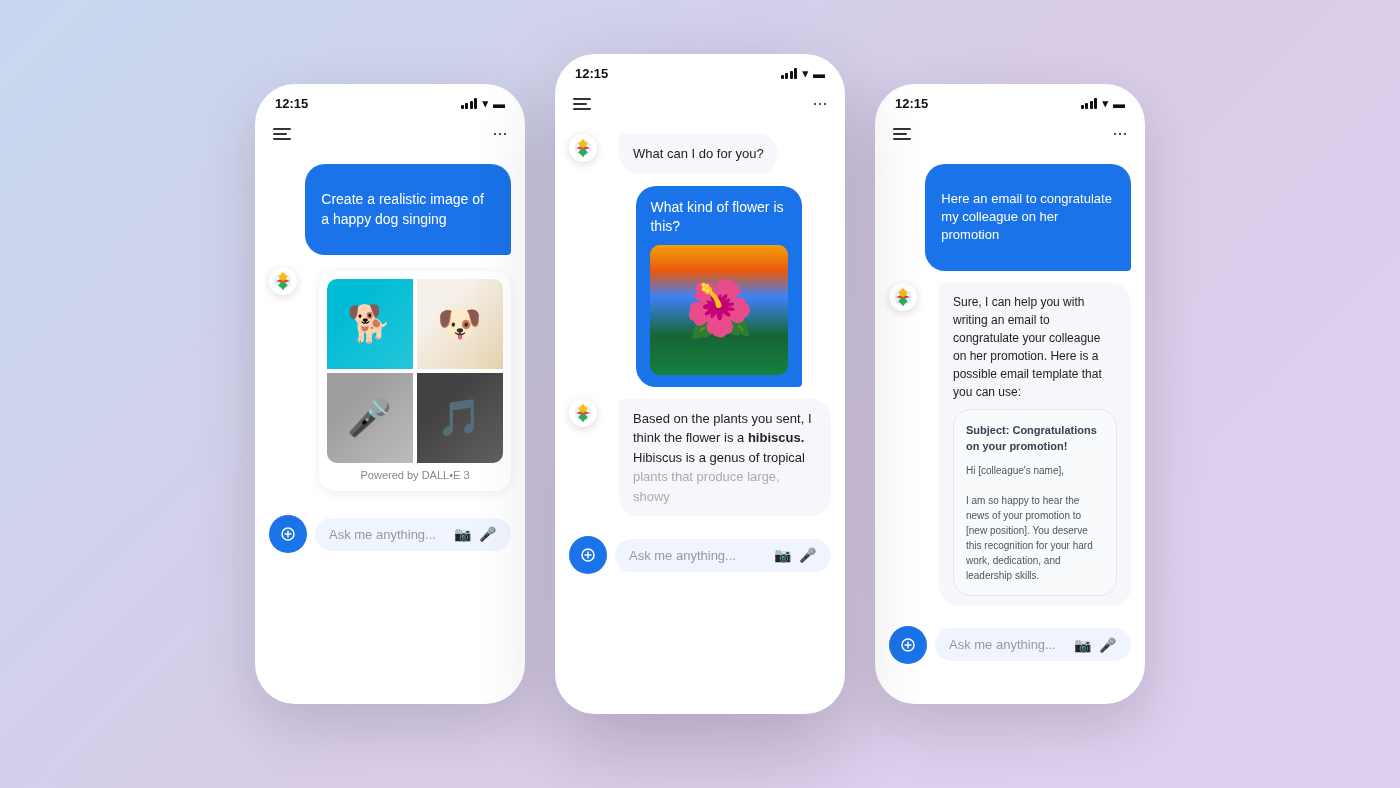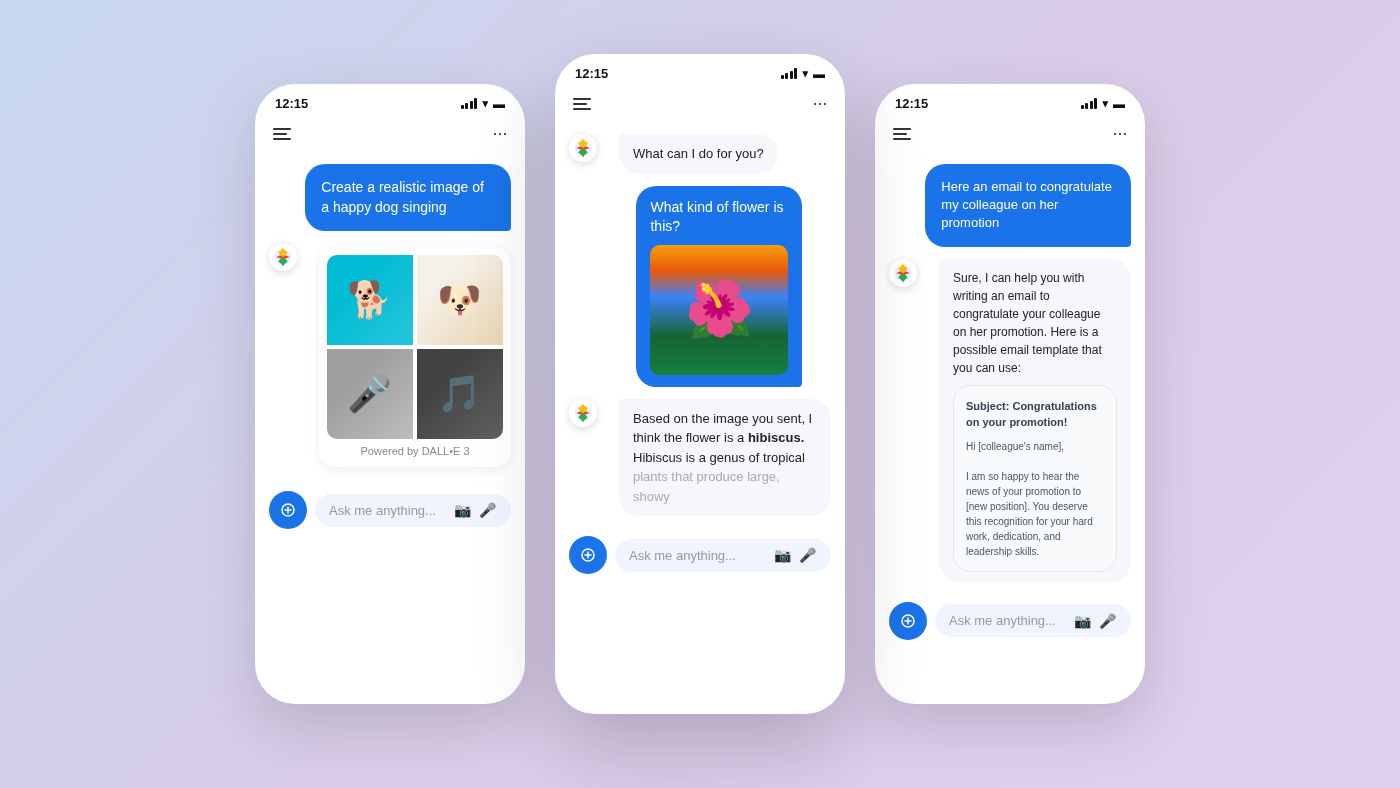--- a/index.html
+++ b/index.html
@@ -79,21 +79,21 @@
       gap: 12px;
       flex: 1;
       overflow: hidden;
     }
 
     
     .bubble-user {
       background: #1a73e8;
       color: white;
       border-radius: 20px 20px 4px 20px;
-      padding: 14px 16px;
+      padding: 26px 16px;
       font-size: 14px;
       line-height: 1.4;
       align-self: flex-end;
       max-width: 85%;
       font-weight: 500;
     }
 
     
     .bubble-ai {
       display: flex;
@@ -464,21 +464,21 @@
       <div class="ai-avatar">
         <svg class="gemini-logo" viewBox="0 0 24 24">
           <path d="M12 2C6.48 2 2 6.48 2 12s4.48 10 10 10 10-4.48 10-10S17.52 2 12 2z" fill="#e8f0fe"></path>
           <path d="M12 4c-1.5 3-2 5.5-2 8s.5 5 2 8c1.5-3 2-5.5 2-8s-.5-5-2-8z" fill="#4285f4"></path>
           <path d="M4 12c3 1.5 5.5 2 8 2s5-0.5 8-2c-3-1.5-5.5-2-8-2s-5 .5-8 2z" fill="#ea4335"></path>
           <path d="M6.34 6.34c1.5 2.7 3.2 4.5 5.66 5.66 2.46-1.16 4.16-2.96 5.66-5.66-2.7-1.5-4.5-3.2-5.66-5.66-1.16 2.46-2.96 4.16-5.66 5.66z" fill="#fbbc04"></path>
           <path d="M6.34 17.66c2.7 1.5 4.5 3.2 5.66 5.66 1.16-2.46 2.96-4.16 5.66-5.66-1.5-2.7-3.2-4.5-5.66-5.66-2.46 1.16-4.16 2.96-5.66 5.66z" fill="#34a853"></path>
         </svg>
       </div>
       <div class="bubble-ai-text" style="font-size: 13px;">
-        <span>Based on the image you sent, I think the flower is a </span><span class="hibiscus-bold">hibiscus.</span><span> Hibiscus is a genus of tropical </span><span class="fade-text">plants that produce large, showy</span>
+        <span>Based on the plants you sent, I think the flower is a </span><span class="hibiscus-bold">hibiscus.</span><span> Hibiscus is a genus of tropical </span><span class="fade-text">plants that produce large, showy</span>
       </div>
     </div>
   </div>
 
   <div class="input-bar">
     <div class="input-new-chat">
       <svg width="16" height="16" viewBox="0 0 16 16" fill="white">
         <circle cx="8" cy="8" r="6" stroke="white" stroke-width="1.5" fill="none"></circle>
         <path d="M8 5v6M5 8h6" stroke="white" stroke-width="1.5" stroke-linecap="round"></path>
       </svg>

